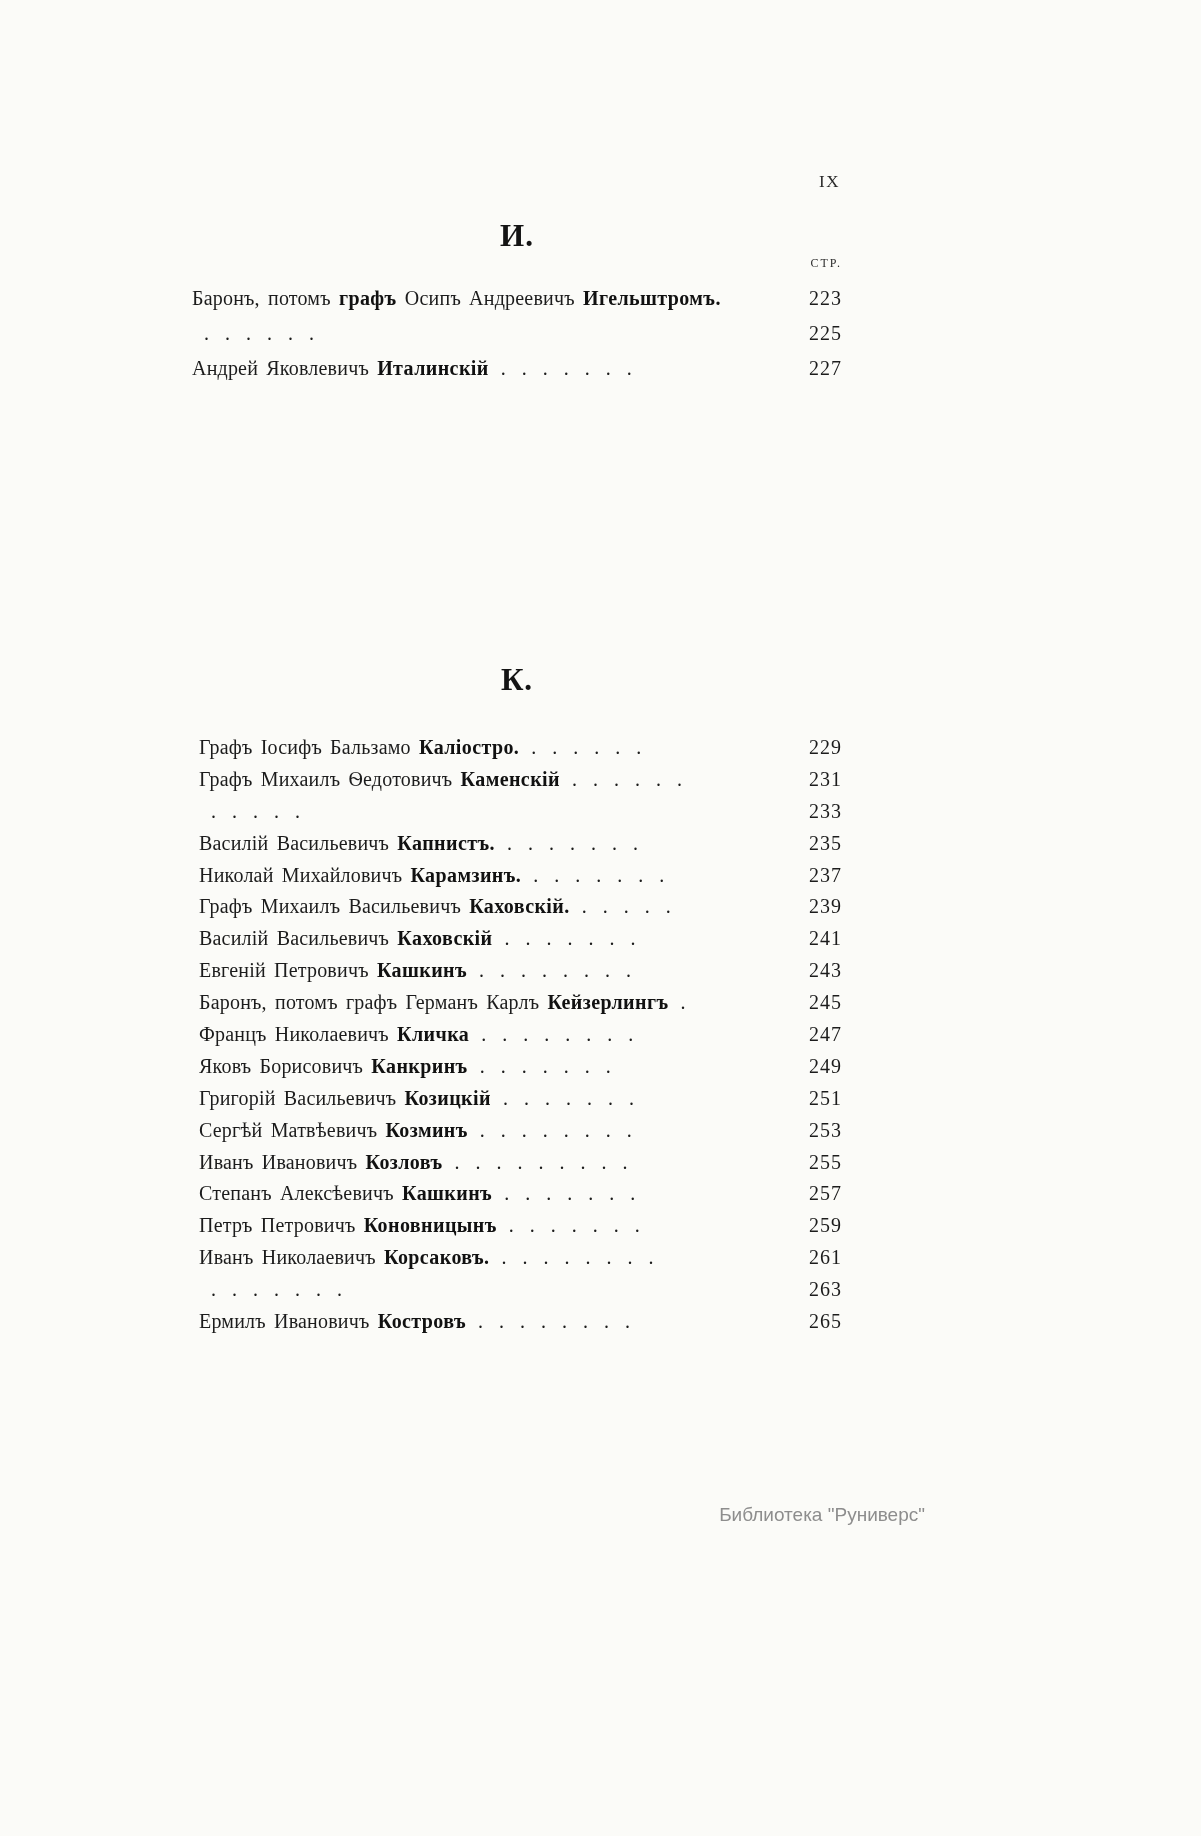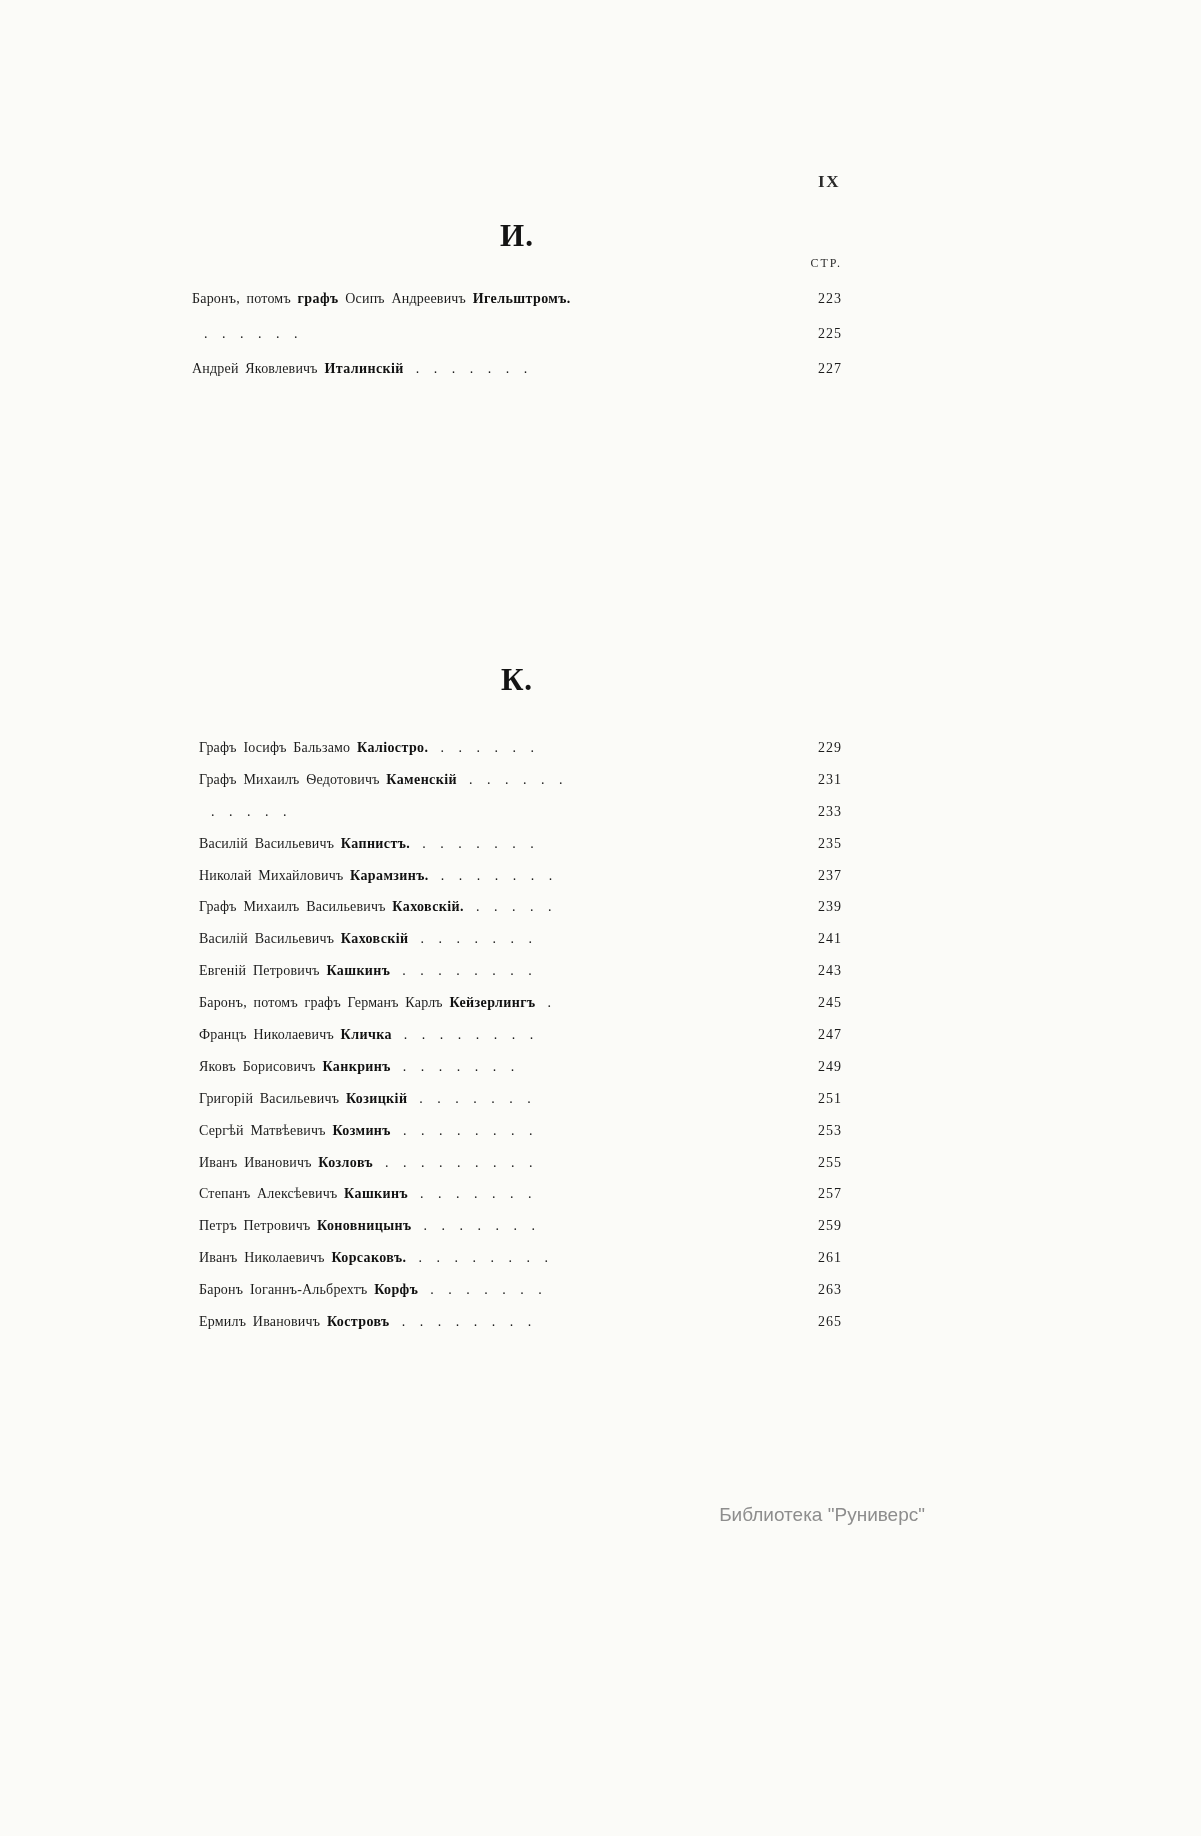--- a/index.html
+++ b/index.html
@@ -20,21 +20,21 @@
     left: 192px;
     top: 0;
     width: 650px;
     height: 100%;
   }
   .page-number-top {
     position: absolute;
     top: 172px;
     right: 2px;
     font-size: 17px;
-    font-weight: 700;
+    font-weight: 400;
     letter-spacing: 1.5px;
     color: #2a2a2a;
   }
   .section {
     position: absolute;
     left: 0;
     right: 0;
   }
   .section-i { top: 218px; }
   .section-k { top: 662px; }
@@ -53,21 +53,21 @@
     letter-spacing: 2px;
     text-transform: uppercase;
     margin-top: 2px;
     color: #2a2a2a;
   }
   .rows { margin-top: 10px; }
   .rows-k { margin-top: 34px; }
   .row {
     display: flex;
     align-items: flex-end;
-    font-size: 14px;
+    font-size: 20px;
   }
   .rows-i .row { height: 35px; line-height: 35px; }
   .rows-k .row { height: 31.9px; line-height: 31.9px; margin-left: 7px; }
   .entry-text {
     white-space: nowrap;
     word-spacing: 3px;
     letter-spacing: 0.2px;
   }
   .entry-text .bold {
     font-weight: 700;
@@ -206,21 +206,20 @@
           <span class="entry-text"><span>Петръ Петровичъ </span><span class="bold">Коновницынъ</span></span>
           <span class="dots">. . . . . . .</span>
           <span class="page">259</span>
         </div>
         <div class="row">
           <span class="entry-text"><span>Иванъ Николаевичъ </span><span class="bold">Корсаковъ.</span></span>
           <span class="dots">. . . . . . . .</span>
           <span class="page">261</span>
         </div>
         <div class="row">
-          <span class="entry-text"><span>Баронъ Іоганнъ-Альбрехтъ </span><span class="bold">Корфъ</span></span>
           <span class="dots">. . . . . . .</span>
           <span class="page">263</span>
         </div>
         <div class="row">
           <span class="entry-text"><span>Ермилъ Ивановичъ </span><span class="bold">Костровъ</span></span>
           <span class="dots">. . . . . . . .</span>
           <span class="page">265</span>
         </div>
       </div>
   </section>

